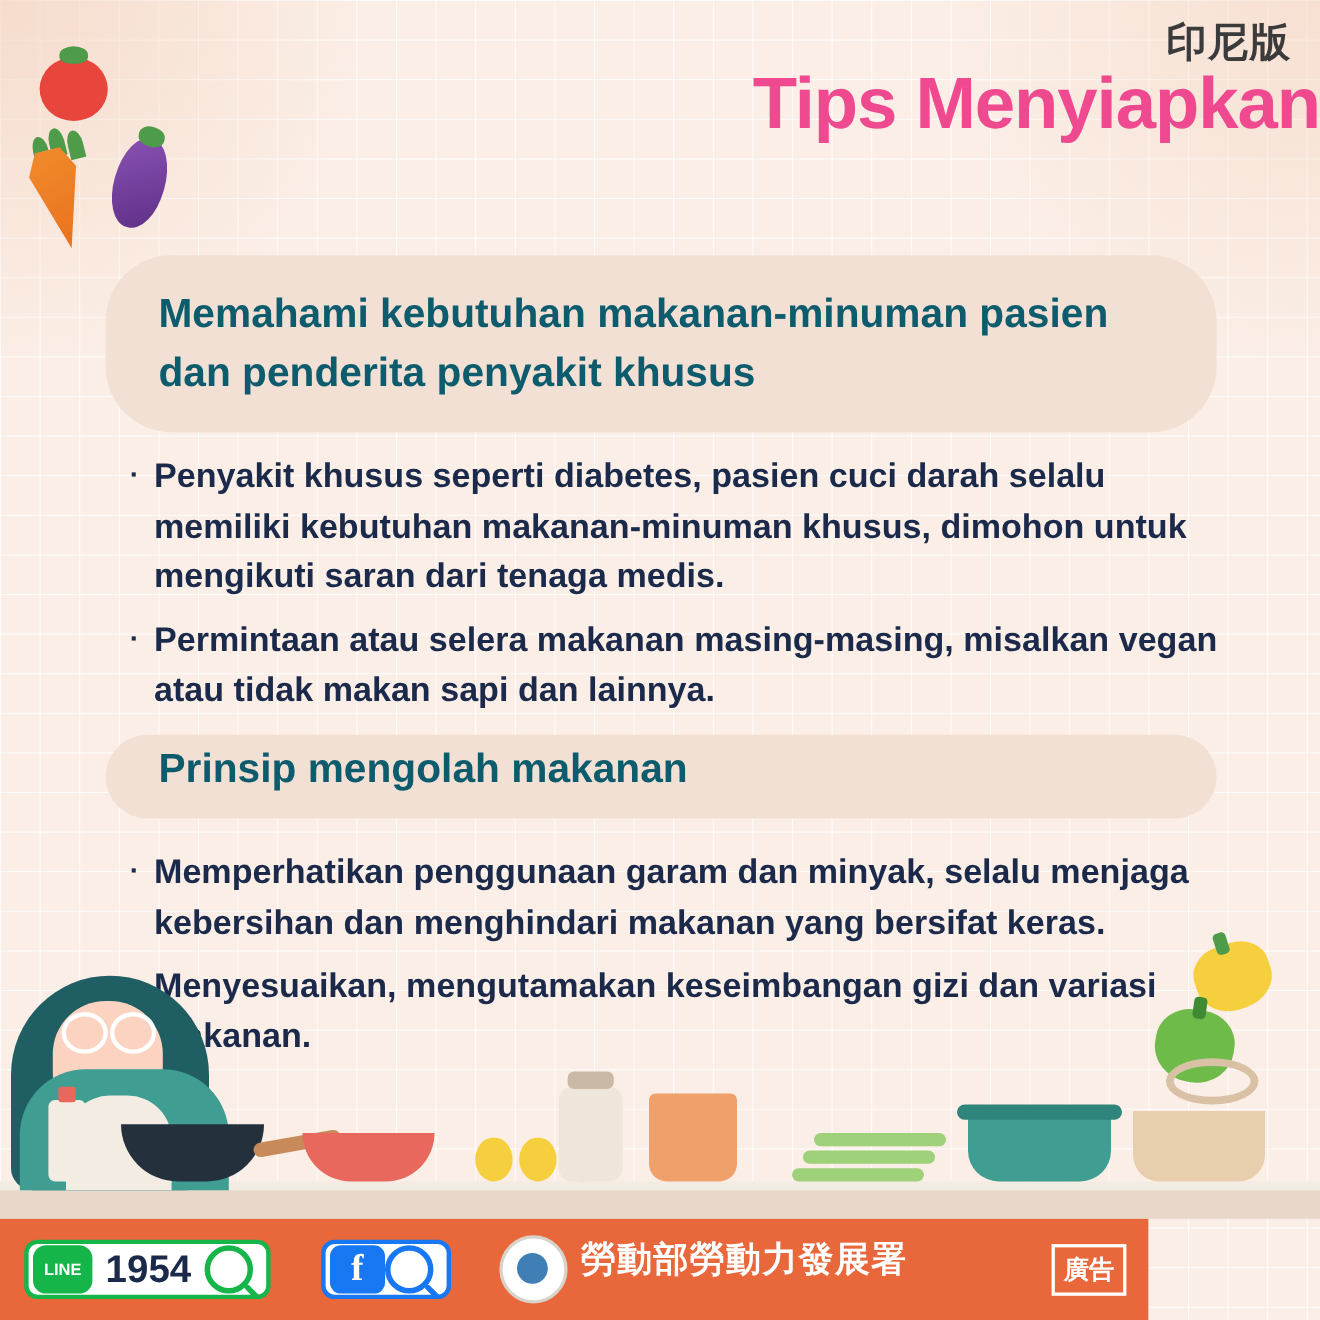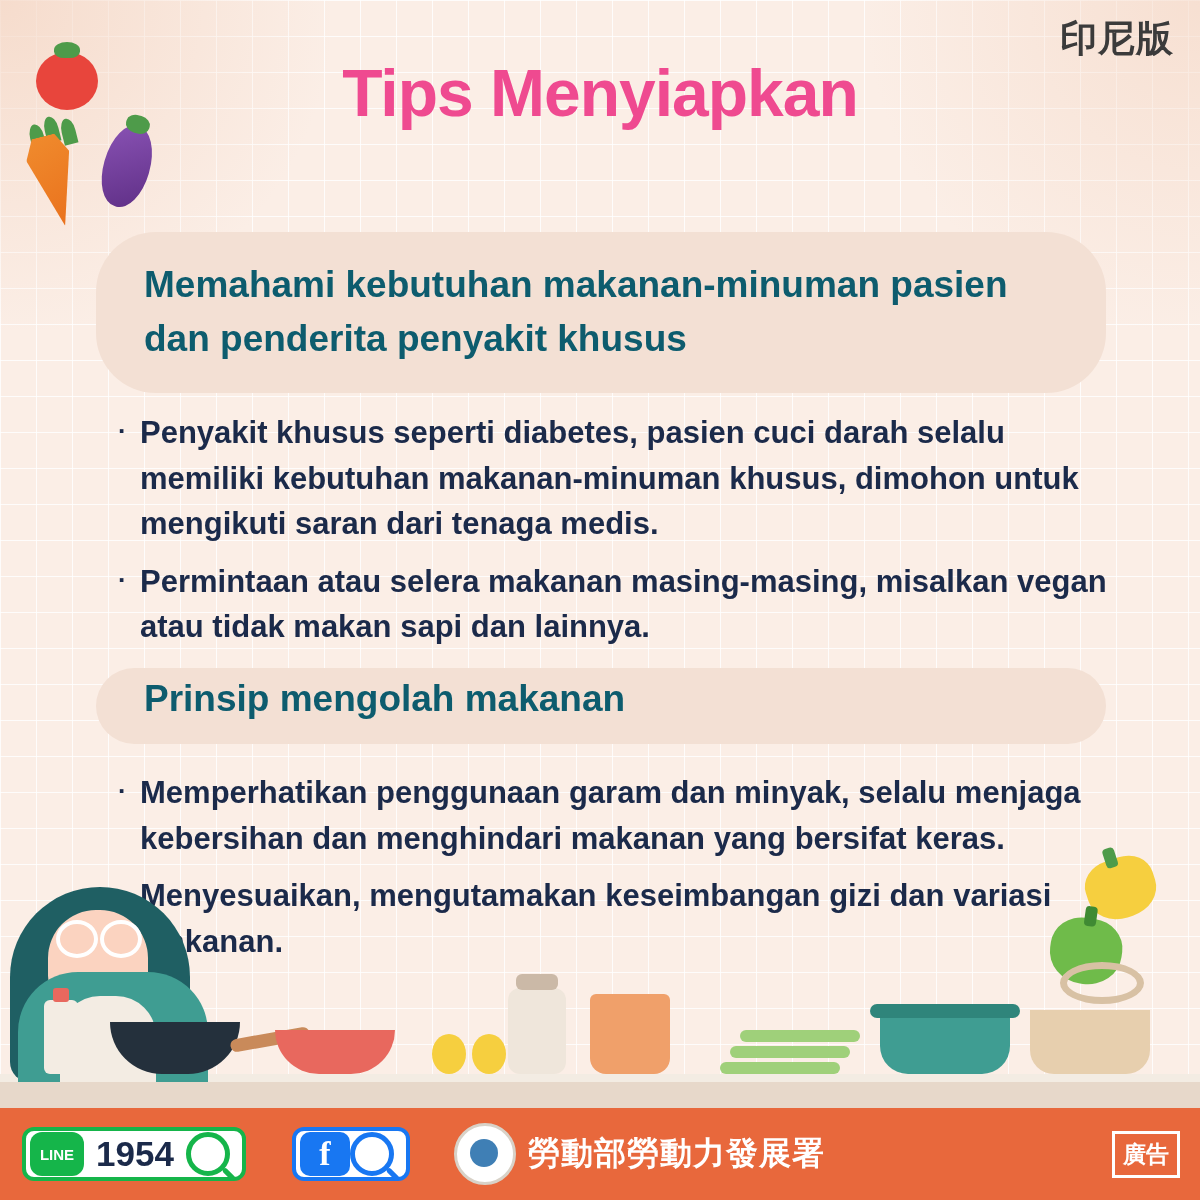--- a/index.html
+++ b/index.html
@@ -24,21 +24,21 @@
   }
   .corner-tint.right{left:auto;right:0;background:radial-gradient(circle at 100% 0, rgba(244,214,196,0.6), rgba(251,238,230,0) 72%);}
 
   .lang-tag{
     position:absolute;right:26px;top:14px;
     font-size:37px;font-weight:bold;color:#3b3b3b;
     letter-spacing:1px;
   }
 
   .title{
-    position:absolute;top:52px;left:0;width:1200px;text-align:center;
+    position:absolute;top:52px;left:0;width:1200px;text-align:right;
     color:#ef4a90;
     font-size:66px;font-weight:bold;line-height:1.25;
     letter-spacing:-1px;
   }
 
   .panel{
     position:absolute;left:96px;width:1010px;
     background:#f3e0d4;border-radius:60px;
     color:#0d5c6e;
     font-size:37px;font-weight:bold;line-height:1.45;
@@ -100,40 +100,40 @@
   .leeks i{position:absolute;bottom:0;width:120px;height:12px;background:#9fd07a;border-radius:6px;}
   .pot-teal{position:absolute;left:880px;bottom:34px;width:130px;height:58px;background:#3f9d92;border-radius:0 0 28px 28px;}
   .pot-teal:after{content:"";position:absolute;left:-10px;top:-12px;width:150px;height:14px;background:#2f857b;border-radius:8px;}
   .pot-cream{position:absolute;left:1030px;bottom:34px;width:120px;height:64px;background:#e7cfae;border-radius:0 0 24px 24px;}
   .pan-ring{position:absolute;left:1060px;bottom:104px;width:70px;height:28px;border:7px solid #d8c1a4;border-radius:50%;}
   .bottle{position:absolute;left:44px;bottom:34px;width:34px;height:74px;background:#f3ece3;border-radius:6px;}
   .bottle:after{content:"";position:absolute;left:9px;top:-12px;width:16px;height:14px;background:#e8685e;border-radius:3px;}
 
   
   .footer{
-    position:absolute;left:0;bottom:0;width:1200px;height:92px;
+    position:absolute;left:0;bottom:0;width:1044px;height:92px;
     background:#e8683c;display:flex;align-items:center;
   }
   .badge{
     display:flex;align-items:center;background:#fff;border-radius:12px;
     height:54px;box-sizing:border-box;
   }
   .line-badge{margin-left:22px;border:4px solid #15b54a;padding:0 6px 0 4px;}
   .line-logo{
     width:54px;height:44px;background:#15b54a;border-radius:12px;color:#fff;
     font-size:15px;font-weight:bold;display:flex;align-items:center;justify-content:center;
   }
   .badge-text{font-size:35px;font-weight:bold;color:#1b2a4a;padding:0 12px;}
   .mag{width:34px;height:34px;border:5px solid #15b54a;border-radius:50%;position:relative;margin-right:6px;}
   .mag:after{content:"";position:absolute;right:-12px;bottom:-6px;width:16px;height:5px;background:#15b54a;border-radius:3px;transform:rotate(45deg);}
   .fb-badge{margin-left:46px;border:4px solid #1877f2;padding:0 6px 0 4px;}
   .fb-logo{width:50px;height:44px;background:#1877f2;border-radius:10px;color:#fff;font-size:34px;font-weight:bold;display:flex;align-items:center;justify-content:center;font-family:"Liberation Serif",serif;}
   .mag.blue{border-color:#1877f2;}
   .mag.blue:after{background:#1877f2;}
-  .gov{display:flex;align-items:center;margin-left:44px;}
+  .gov{display:flex;align-items:flex-start;margin-left:44px;}
   .gov-seal{width:56px;height:56px;border-radius:50%;background:#fff;border:3px solid #d8d2c8;position:relative;}
   .gov-seal:after{content:"";position:absolute;left:13px;top:13px;width:28px;height:28px;border-radius:50%;background:#3f7fb5;}
   .gov-text{margin-left:12px;color:#fff;}
   .gov-cn{font-size:32px;font-weight:bold;letter-spacing:1px;}
   .gov-en{font-size:12px;font-weight:bold;letter-spacing:0.5px;margin-top:2px;}
   .ad{margin-left:auto;margin-right:20px;border:3px solid #fff;color:#fff;font-size:23px;font-weight:bold;padding:5px 8px;}
 </style>
 </head>
 <body>
 

